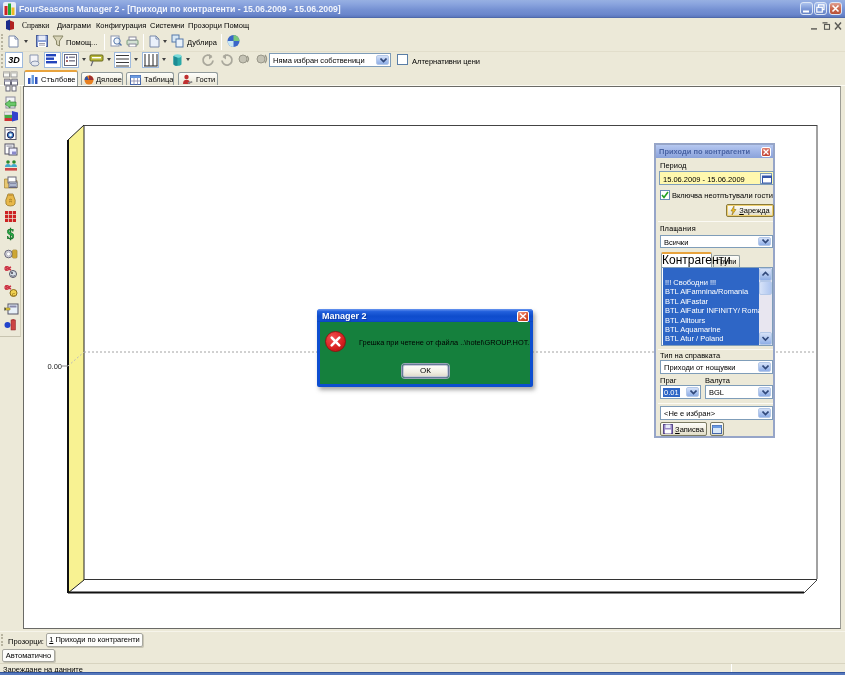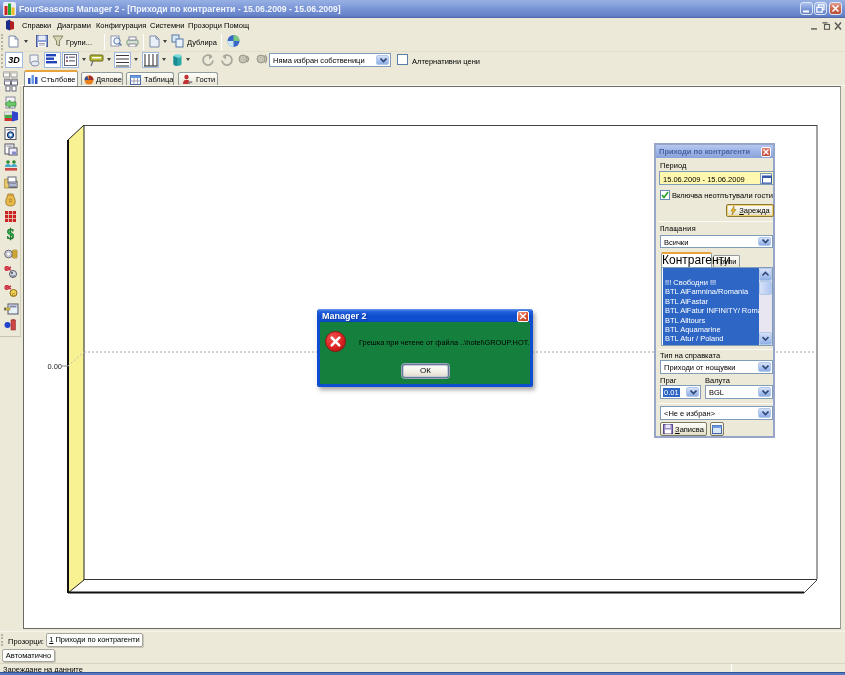--- a/index.html
+++ b/index.html
@@ -91,21 +91,21 @@
         <path d="M2.5 2.5 L8.5 8.5 M8.5 2.5 L2.5 8.5" stroke="#fff" stroke-width="1.6"></path>
       </svg></div>
 
   <div class="abs menubar"></div>
   <div class="abs" style="left:4px;top:19px;width:12px;height:12px;">
     <svg width="12" height="12">
         <path d="M2 2 L6 0.5 L6 11.5 L2 10 Z" fill="#1A2A8A"></path>
         <path d="M6 1.5 L10 3 L10 10 L6 11 Z" fill="#B02020"></path>
       </svg>
   </div>
-  <div class="abs menuitem" style="left:22px;">Справки</div>
+  <div class="abs menuitem" style="left:22px;font-family:Liberation Serif, serif;">Справки</div>
   <div class="abs menuitem" style="left:57px;">Диаграми</div>
   <div class="abs menuitem" style="left:96px;">Конфигурация</div>
   <div class="abs menuitem" style="left:150px;">Системни</div>
   <div class="abs menuitem" style="left:188px;">Прозорци</div>
   <div class="abs menuitem" style="left:224px;">Помощ</div>
 
   <div class="abs" style="left:810px;top:21px;width:34px;height:10px;">
     <svg width="34" height="10">
       <rect x="1" y="7.2" width="6" height="1.4" fill="#5A5A55"></rect>
       <rect x="14.5" y="3.5" width="5" height="4.8" fill="none" stroke="#5A5A55" stroke-width="1.1"></rect>
@@ -130,21 +130,21 @@
         <rect x="2" y="7" width="8" height="5" fill="#fff"></rect>
         <rect x="3" y="8" width="6" height="0.8" fill="#889"></rect>
         <rect x="3" y="9.7" width="6" height="0.8" fill="#889"></rect>
       </svg>
   </div>
   <div class="abs" style="left:52px;top:35px;">
     <svg width="12" height="12">
         <path d="M1 1 L11 1 L7.5 6 L7.5 11 L4.5 9.5 L4.5 6 Z" fill="#D8D4B8" stroke="#8A8868"></path>
       </svg>
   </div>
-  <div class="abs" style="left:66px;top:38px;">Групи...</div>
+  <div class="abs" style="left:66px;top:38px;">Помощ...</div>
   <div class="abs sep" style="left:104px;top:34px;height:16px;"></div>
   <div class="abs" style="left:110px;top:35px;">
     <svg width="12" height="12">
         <rect x="1" y="1" width="8" height="10" fill="#fff" stroke="#8A96B0"></rect>
         <circle cx="7" cy="6" r="3.2" fill="#E6F0FA" fill-opacity="0.7" stroke="#5577AA"></circle>
         <path d="M9.3 8.3 L11.5 10.5" stroke="#5577AA" stroke-width="1.5"></path>
       </svg>
   </div>
   <div class="abs" style="left:126px;top:36px;">
     <svg width="13" height="11">

